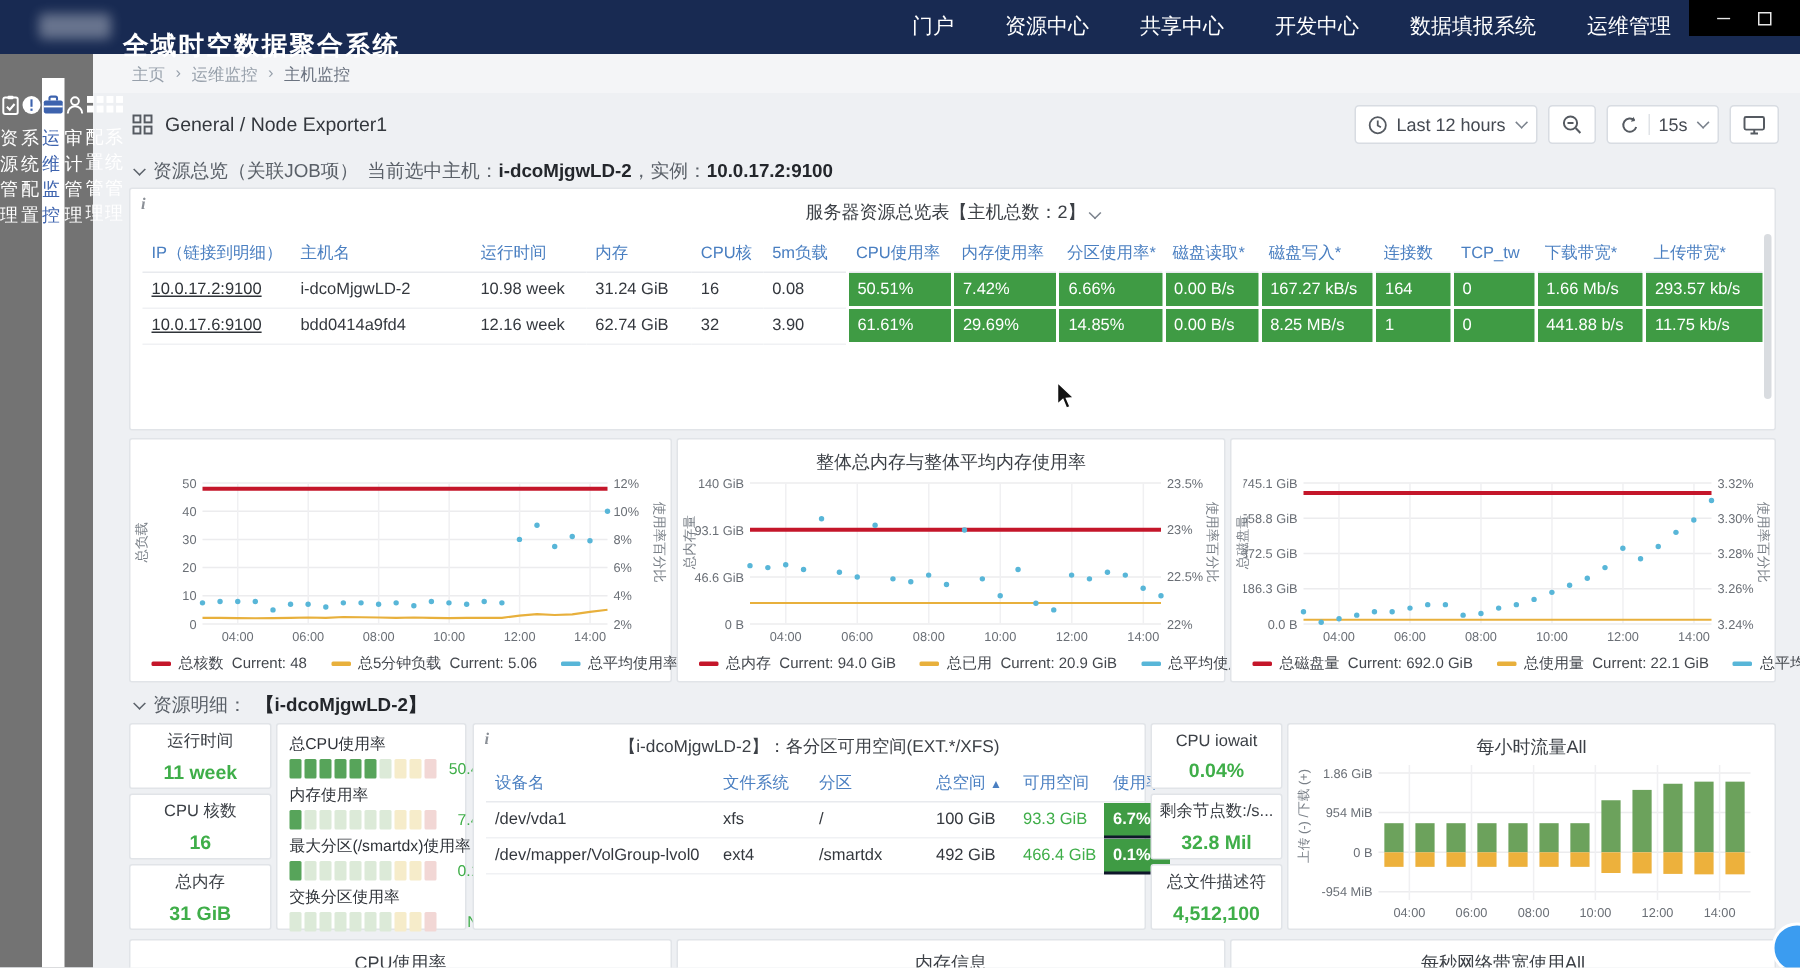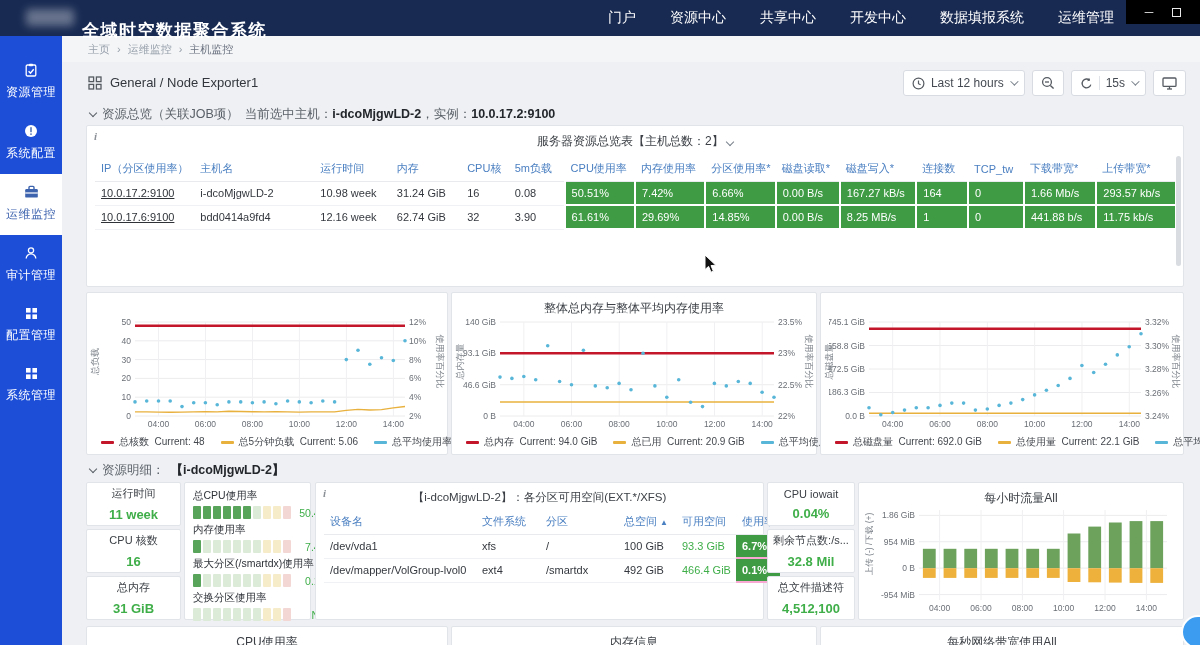--- a/index.html
+++ b/index.html
@@ -10,21 +10,21 @@
   .navbar { position:absolute; left:0; top:0; width:1200px; height:36px; background:#182a52; display:flex; align-items:center; z-index:30; }
   .logo-blur { position:absolute; left:26px; top:9px; width:48px; height:17px; border-radius:3px; background:rgba(255,255,255,.35); filter:blur(4px); }
   .nav-title { position:absolute; left:82px; top:7px; color:#fff; font-size:17px; font-weight:700; letter-spacing:1.5px;margin-top:12px; }
   .nav-menu { position:absolute; right:86px; top:0; height:36px; display:flex; align-items:center; gap:34px; }
   .nav-menu .nav-item { color:#fff; font-size:14px; cursor:pointer; white-space:nowrap; }
   .win-controls { position:absolute; right:0; top:0; width:74px; height:24px; background:#000; display:flex; align-items:center; justify-content:space-evenly; z-index:40; }
   .win-controls span { color:#e8e8e8; font-size:12px; line-height:1; cursor:pointer; }
   .win-restore { display:inline-block; width:9px; height:9px; border:1px solid #e8e8e8; }
 
   
-  .sidebar { position:absolute; left:0; top:36px; width:62px; height:609px; background:#1d4ed8; z-index:20; display:flex; flex-direction:column; padding-top:16px; }
+  .sidebar { position:absolute; left:0; top:36px; width:62px; height:609px; background:#737373; z-index:20; display:flex; padding-top:16px; }
   .side-item { width:62px; padding:11px 0 12px; display:flex; flex-direction:column; align-items:center; gap:7px; cursor:pointer; }
   .side-item .s-label { color:#fff; font-size:12px; letter-spacing:.5px; }
   .side-item svg { display:block; }
   .side-item.active { background:#fff; }
   .side-item.active .s-label { color:#3d63ae; }
 
   
   .breadcrumb { position:absolute; left:62px; top:36px; width:1138px; height:26px; background:#f4f5f7; display:flex; align-items:center; padding-left:26px; font-size:11px; color:#97a0ab; gap:7px; }
   .breadcrumb .crumb-cur { color:#6b7380; }
   .toolbar { position:absolute; left:62px; top:62px; width:1138px; height:42px; }
@@ -71,21 +71,21 @@
   .gauge-row { padding:4px 8px 0; }
   .g-title { font-size:10.5px; color:#2e3238; margin-bottom:3px; white-space:nowrap; }
   .g-line { display:flex; align-items:center; gap:6px; }
   .g-bar { display:flex; gap:2px; flex:1; }
   .g-seg { width:8px; height:13px; border-radius:1px; }
   .g-val { font-size:10.5px; color:#3fae49; min-width:32px; text-align:right; }
 
   
   .part-wrap { padding:4px 8px 0; }
   .part-wrap td.gtext { color:#3fae49; }
-  .part-wrap td.gcell { background:#3f9b44; color:#fff; font-weight:700; border-bottom:2px solid #f9a8d4; }
+  .part-wrap td.gcell { background:#3f9b44; color:#fff; font-weight:700; border-bottom:2px solid #0f172a; }
   .sort-caret { font-size:8px; color:#4a7fc1; }
 
   
   .cursor { position:absolute; left:704px; top:254px; z-index:60; pointer-events:none; }
   .float-btn { position:absolute; right:-15px; bottom:-4px; width:34px; height:34px; border-radius:50%; background:#3b9cf0; border:2px solid #fff; z-index:50; }
 </style>
 </head>
 <body>
 
 <div class="navbar">
@@ -249,21 +249,21 @@
           <col style="width:68px">
           <col style="width:62px">
           <col style="width:74px">
           <col style="width:50px">
           <col style="width:54px">
           <col style="width:70px">
           <col style="width:76px">
       </colgroup>
       <thead>
           <tr id="srv-head">
-            <th>IP（分区使用率）</th>
+            <th>IP（链接到明细）</th>
             <th>主机名</th>
             <th>运行时间</th>
             <th>内存</th>
             <th>CPU核</th>
             <th>5m负载</th>
             <th>CPU使用率</th>
             <th>内存使用率</th>
             <th>分区使用率*</th>
             <th>磁盘读取*</th>
             <th>磁盘写入*</th>

